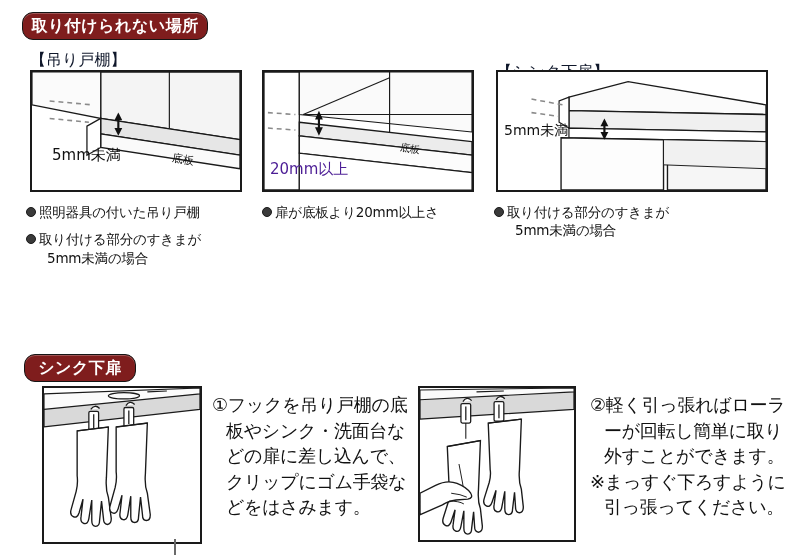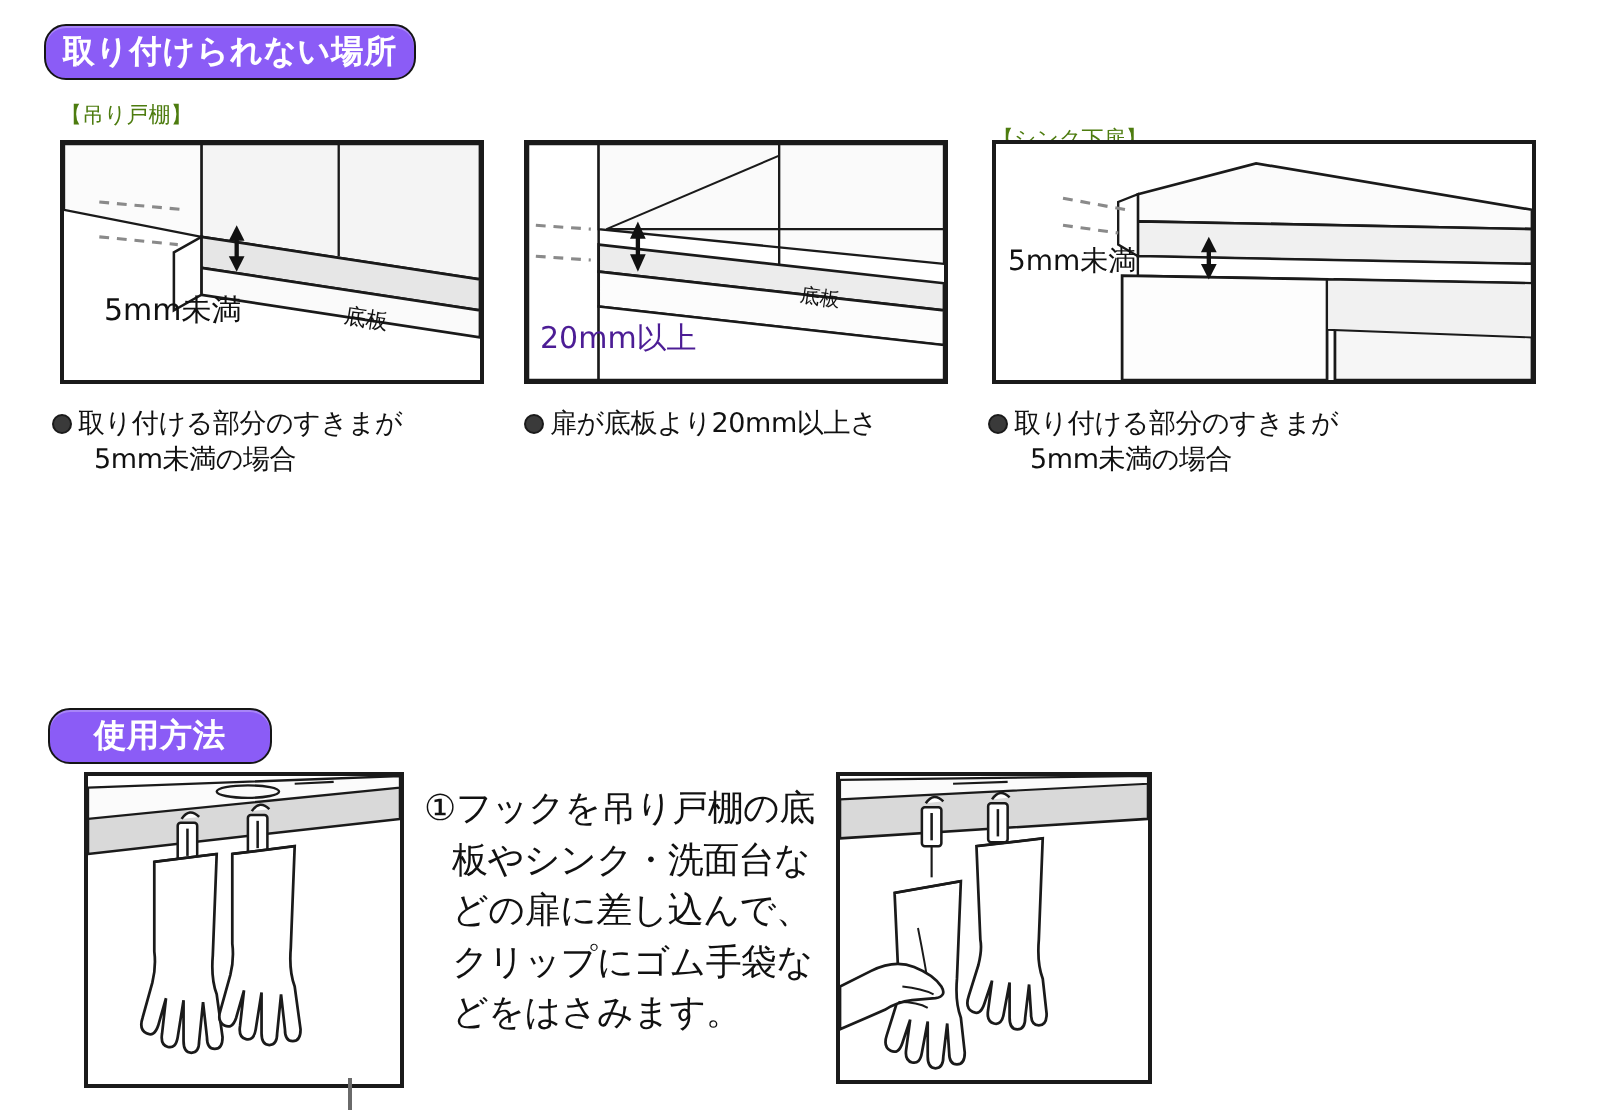--- a/index.html
+++ b/index.html
@@ -18,21 +18,21 @@
     height: 555px;
     background: #ffffff;
   }
 
   
   .pill {
     position: absolute;
     display: flex;
     align-items: center;
     justify-content: center;
-    background: #8b5cf6;
+    background: #7f1d1d;
     color: #ffffff;
     border-radius: 11px;
     font-weight: bold;
     letter-spacing: 0.5px;
     border: 1px solid #151515;
     box-shadow: inset 0 1px 0 rgba(255,255,255,0.25);
   }
   #pill-restrictions {
     left: 22px; top: 12px;
     width: 186px; height: 28px;
@@ -40,22 +40,22 @@
   }
   #pill-usage {
     left: 24px; top: 354px;
     width: 112px; height: 28px;
     font-size: 16px;
   }
 
   
   .bracket-label {
     position: absolute;
-    font-size: 11px;
-    color: #4d7c0f;
+    font-size: 16px;
+    color: #0f172a;
     white-space: nowrap;
   }
 
   
   .diagram {
     position: absolute;
     border: 2px solid #1a1a1a;
     background: #ffffff;
     overflow: hidden;
   }
@@ -224,20 +224,24 @@
         <line x1="34" y1="28" x2="66" y2="34"></line>
         <line x1="34" y1="42" x2="62" y2="46"></line>
       </g>
     </svg>
   </div>
   <div style="position:absolute; left:504px; top:122px; font-size:14px; color:#111;">5mm未満</div>
 
   <div class="caption-block" id="caption-1">
     <div class="bullet-row">
       <span class="bullet-dot"></span>
+      <span class="bullet-text">照明器具の付いた吊り戸棚</span>
+    </div>
+    <div class="bullet-row">
+      <span class="bullet-dot"></span>
       <span class="bullet-text">
         <span>取り付ける部分のすきまが</span>
         <span class="indent">5mm未満の場合</span>
       </span>
     </div>
   </div>
 
   <div class="caption-block" id="caption-2">
     <div class="bullet-row">
       <span class="bullet-dot"></span>
@@ -250,21 +254,21 @@
   <div class="caption-block" id="caption-3">
     <div class="bullet-row">
       <span class="bullet-dot"></span>
       <span class="bullet-text">
         <span>取り付ける部分のすきまが</span>
         <span class="indent">5mm未満の場合</span>
       </span>
     </div>
   </div>
 
-  <div class="pill" id="pill-usage">使用方法</div>
+  <div class="pill" id="pill-usage">シンク下扉</div>
 
   <div class="usage-figure" id="usage-figure-1">
     <svg viewBox="0 0 160 158" preserveAspectRatio="none">
 
       <polygon points="0,18 160,0 160,22 0,40" fill="#d9d9d9" stroke="#1a1a1a" stroke-width="1.3"></polygon>
 
       <polygon points="0,6 160,0 160,6 0,22" fill="#fbfbfb" stroke="#1a1a1a" stroke-width="1.2"></polygon>
 
       <ellipse cx="82" cy="8" rx="16" ry="3.2" fill="none" stroke="#1a1a1a" stroke-width="1.2"></ellipse>
       <line x1="106" y1="4" x2="126" y2="3" stroke="#1a1a1a" stroke-width="1.1"></line>
@@ -359,16 +363,20 @@
                  q3,5 -3,6
                  l-12,1
                  q-8,1 -14,5
                  L0,130 z"></path>
         <path d="M32,108 q10,1 16,4" fill="none" stroke-width="1"></path>
         <path d="M30,116 q10,0 15,3" fill="none" stroke-width="1"></path>
       </g>
     </svg>
   </div>
 
+  <div class="usage-text" id="usage-text-2">
+    <span class="hang">②軽く引っ張ればローラーが回転し簡単に取り外すことができます。</span>
+    <span class="hang">※まっすぐ下ろすように引っ張ってください。</span>
+  </div>
 
   <div class="bottom-tick"></div>
 
 </div>
 
 </body></html>

